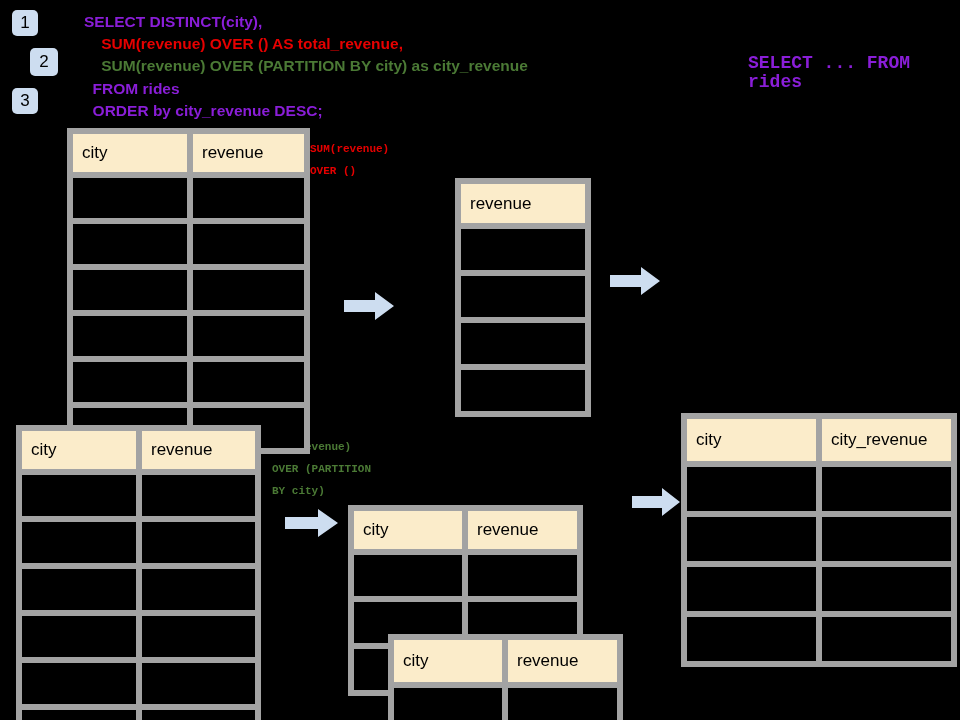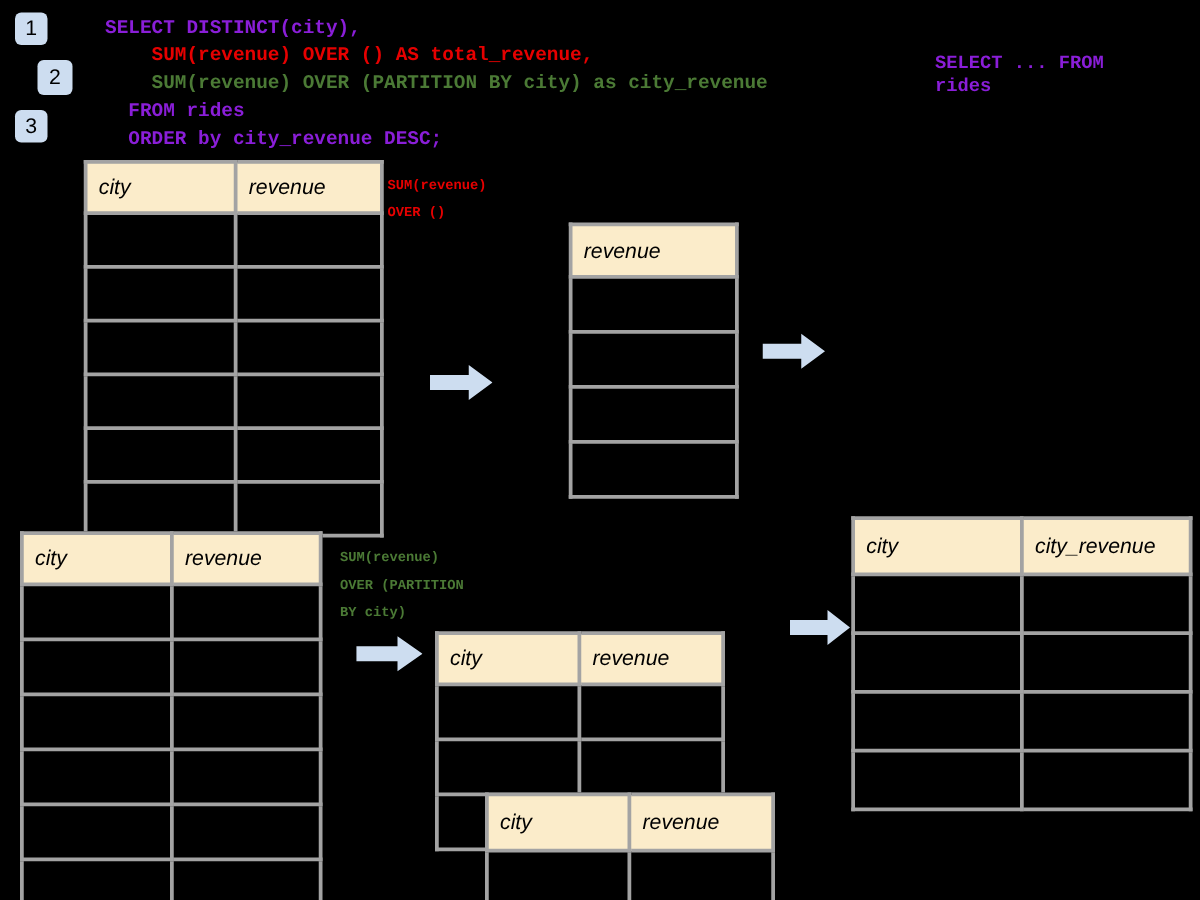--- a/index.html
+++ b/index.html
@@ -31,37 +31,37 @@
   }
   #badge1 { left: 12px; top: 10px; }
   #badge2 { left: 30px; top: 48px; width: 28px; height: 28px; line-height: 28px; }
   #badge3 { left: 12px; top: 88px; }
 
   
   .sql {
     position: absolute;
     left: 84px;
     top: 11px;
-    font-family: Liberation Mono, monospace;
+    font-family: Liberation Sans, sans-serif;
     font-size: 15.5px;
     line-height: 22.2px;
     white-space: pre;
     font-weight: bold;
     letter-spacing: 0px;
   }
   .c-purple { color: #8a1ed8; }
   .c-red    { color: #e60000; }
   .c-green  { color: #4b7a35; }
 
   .sql-aside {
     position: absolute;
     left: 748px;
-    top: 41px;
+    top: 54px;
     font-family: "Liberation Mono", "DejaVu Sans Mono", monospace;
-    font-size: 15px;
+    font-size: 18px;
     line-height: 19px;
     white-space: pre;
     font-weight: bold;
     color: #8a1ed8;
   }
 
   
   .annot {
     position: absolute;
     font-family: "Liberation Mono", "DejaVu Sans Mono", monospace;
@@ -75,24 +75,23 @@
 
   
   .tbl {
     position: absolute;
     border-collapse: collapse;
     table-layout: fixed;
     background: #000000;
     font-family: "Liberation Sans", sans-serif;
   }
   .tbl th, .tbl td {
-    border: 3px solid #a3a3a3;
+    border: 6px solid #a3a3a3;
     padding: 0;
     margin: 0;
-    font-style: italic;
   }
   .tbl th {
     background: #fbecca;
     color: #000000;
     font-weight: normal;
     font-size: 17px;
     text-align: left;
     padding: 0 0 0 9px;
   }
   .tbl td {

